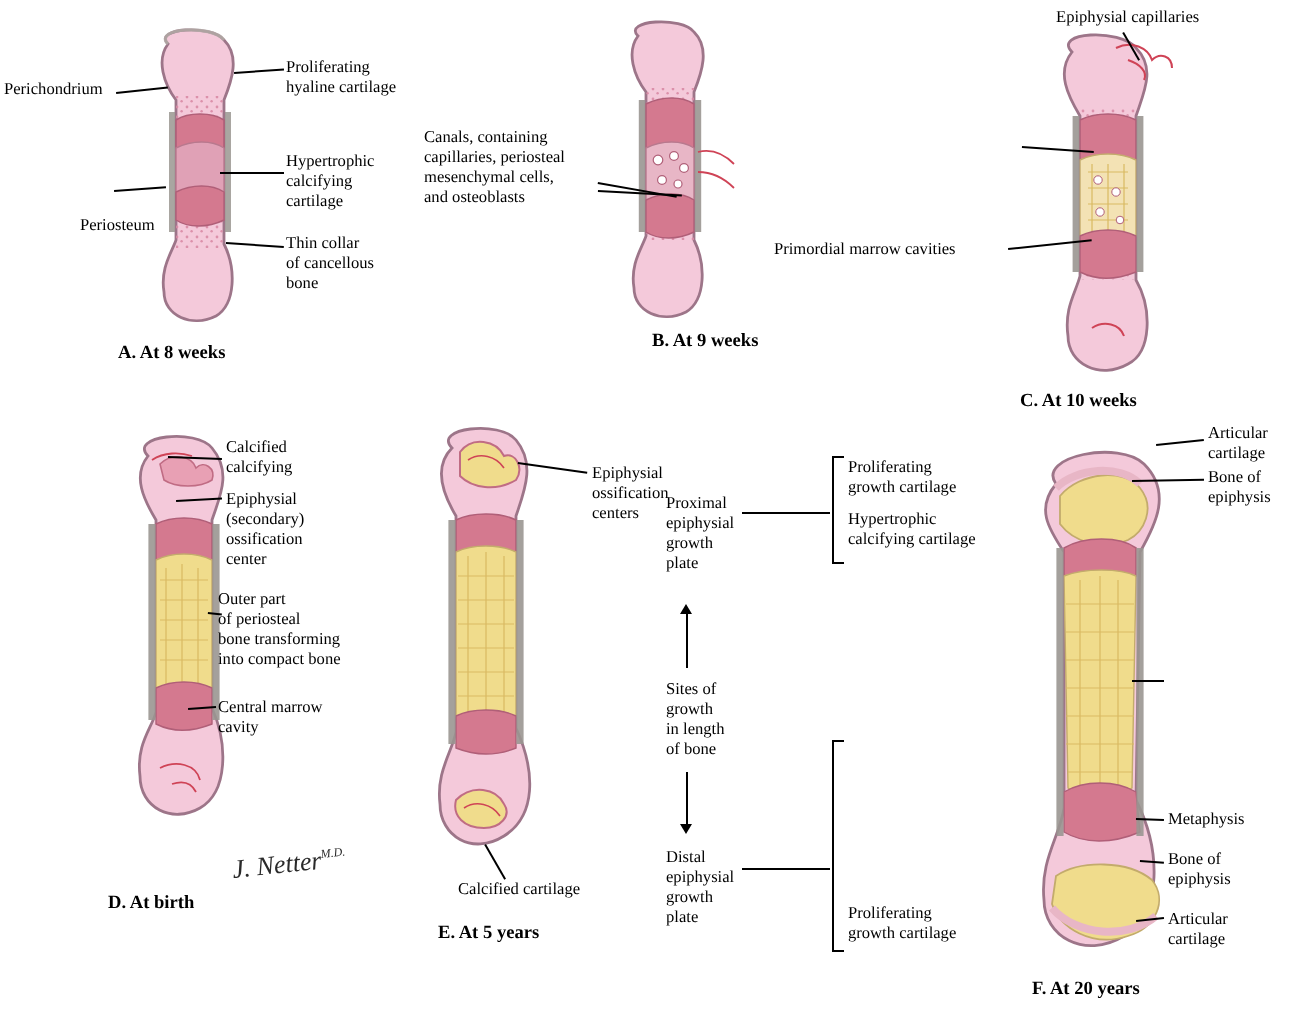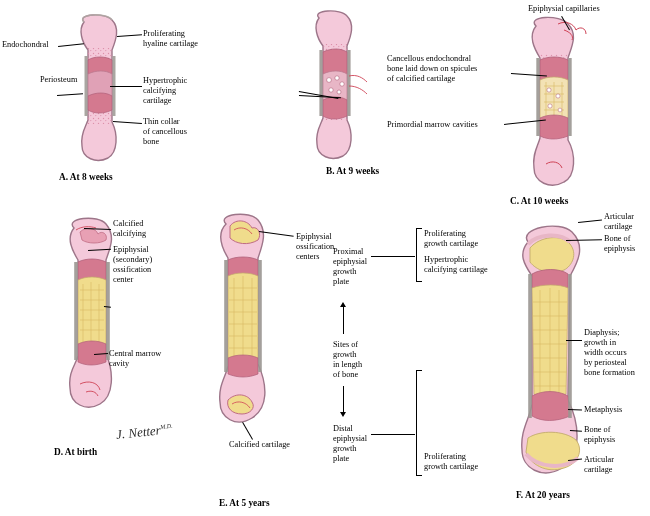--- a/index.html
+++ b/index.html
@@ -96,24 +96,24 @@
     <path d="M22 10 C14 2,44 0,50 8 C58 16,54 28,50 38 L50 110 C56 122,56 140,46 146 C34 152,20 146,20 134 C18 122,24 114,26 108 L26 38 C20 30,16 18,22 10 Z" fill="#f4c9da" stroke="#9d7589" stroke-width="1.4"></path>
     <rect x="26" y="36" width="24" height="76" fill="url(#stip)" opacity="0.9"></rect>
     <path d="M26 48 C32 44,44 44,50 48 L50 62 C42 66,32 66,26 62 Z" fill="#d4798f" stroke="#b05f78" stroke-width="0.8"></path>
     <path d="M26 62 C34 58,44 58,50 62 L50 84 C42 88,32 88,26 84 Z" fill="#e0a1b6" stroke="#b8798e" stroke-width="0.7"></path>
     <path d="M26 84 C34 80,44 80,50 84 L50 98 C42 102,32 102,26 98 Z" fill="#d4798f" stroke="#b05f78" stroke-width="0.7"></path>
     <path d="M24 44 L24 104" stroke="#9a9691" stroke-width="3" fill="none" opacity="0.85"></path>
     <path d="M52 44 L52 104" stroke="#9a9691" stroke-width="3" fill="none" opacity="0.85"></path>
     <path d="M22 10 C14 2,44 0,50 8" fill="none" stroke="#b3aea7" stroke-width="1.6" opacity="0.8"></path>
   </svg>
 
-  <div class="lbl" style="left:2px; top:40px;">Endochondral</div>
+  <div class="lbl" style="left:2px; top:40px;">Perichondrium</div>
   <div class="lead" style="left:58px; top:46px; width:26px; transform: rotate(-6deg);"></div>
 
-  <div class="lbl" style="left:11px; top:75px;padding-left:29px;">Periosteum</div>
+  <div class="lbl" style="left:11px; top:108px;padding-left:29px;">Periosteum</div>
   <div class="lead" style="left:57px; top:95px; width:26px; transform: rotate(-4deg);"></div>
 
   <div class="lbl" style="left:143px; top:29px;">Proliferating
 hyaline cartilage</div>
   <div class="lead" style="left:117px; top:36px; width:25px; transform: rotate(-4deg);"></div>
 
   <div class="lbl" style="left:143px; top:76px;">Hypertrophic
 calcifying
 cartilage</div>
   <div class="lead" style="left:110px; top:86px; width:32px; transform: rotate(0deg);"></div>
@@ -135,20 +135,24 @@
     <circle cx="47" cy="76" r="2.2" fill="#fff" stroke="#b05f78" stroke-width="0.6"></circle>
     <circle cx="36" cy="82" r="2.2" fill="#fff" stroke="#b05f78" stroke-width="0.6"></circle>
     <circle cx="44" cy="84" r="2.0" fill="#fff" stroke="#b05f78" stroke-width="0.6"></circle>
     <path d="M28 92 C36 88,46 88,52 92 L52 108 C44 112,34 112,28 108 Z" fill="#d4798f" stroke="#b05f78" stroke-width="0.7"></path>
     <path d="M26 42 L26 108" stroke="#9a9691" stroke-width="3.2" fill="none" opacity="0.9"></path>
     <path d="M54 42 L54 108" stroke="#9a9691" stroke-width="3.2" fill="none" opacity="0.9"></path>
     <path d="M54 68 C62 66,68 70,72 74" stroke="#cf4356" stroke-width="0.9" fill="none"></path>
     <path d="M54 78 C62 78,68 82,72 86" stroke="#cf4356" stroke-width="0.9" fill="none"></path>
   </svg>
 
+  <div class="lbl" style="left:212px; top:64px;">Canals, containing
+capillaries, periosteal
+mesenchymal cells,
+and osteoblasts</div>
   <div class="lead" style="left:299px; top:91px; width:40px; transform: rotate(10deg);"></div>
   <div class="lead" style="left:299px; top:95px; width:42px; transform: rotate(3deg);"></div>
 
   <div class="cap" style="left:306px; top:166px;padding-left:20px;">B. At 9 weeks</div>
 
   <svg class="bone" style="left:510px; top:14px;" width="90" height="182" viewBox="0 0 90 182">
     <path d="M26 12 C16 2,50 0,58 10 C68 20,62 32,58 44 L58 126 C66 140,66 162,54 168 C40 176,24 168,24 154 C22 140,28 132,30 124 L30 44 C24 34,18 22,26 12 Z" fill="#f4c9da" stroke="#9d7589" stroke-width="1.4"></path>
     <rect x="30" y="40" width="28" height="86" fill="url(#stip)" opacity="0.85"></rect>
     <path d="M30 46 C38 42,50 42,58 46 L58 66 C48 70,38 70,30 66 Z" fill="#d4798f" stroke="#b05f78" stroke-width="0.8"></path>
     <path d="M30 66 C38 62,50 62,58 66 L58 104 C48 108,38 108,30 104 Z" fill="#f3e2b4" stroke="#c3ab6c" stroke-width="0.7"></path>
@@ -162,23 +166,20 @@
     <path d="M28 44 L28 122" stroke="#9a9691" stroke-width="3.4" fill="none" opacity="0.9"></path>
     <path d="M60 44 L60 122" stroke="#9a9691" stroke-width="3.4" fill="none" opacity="0.9"></path>
     <path d="M48 10 C56 6,64 10,66 16 C70 12,76 14,76 20" stroke="#cf4356" stroke-width="1" fill="none"></path>
     <path d="M54 16 C60 18,64 22,62 26" stroke="#cf4356" stroke-width="1" fill="none"></path>
     <path d="M36 150 C42 146,50 148,52 154" stroke="#cf4356" stroke-width="1" fill="none"></path>
   </svg>
 
   <div class="lbl" style="left:528px; top:4px;">Epiphysial capillaries</div>
   <div class="lead" style="left:562px; top:16px; width:16px; transform: rotate(60deg);"></div>
 
-  <div class="lbl" style="left:387px; top:54px;">Cancellous endochondral
-bone laid down on spicules
-of calcified cartilage</div>
   <div class="lead" style="left:511px; top:73px; width:36px; transform: rotate(4deg);"></div>
 
   <div class="lbl" style="left:387px; top:120px;">Primordial marrow cavities</div>
   <div class="lead" style="left:504px; top:124px; width:42px; transform: rotate(-6deg);"></div>
 
   <div class="cap" style="left:510px; top:196px;">C. At 10 weeks</div>
 
   <svg class="bone" style="left:50px; top:214px;" width="84" height="202" viewBox="0 0 84 202">
     <path d="M24 14 C14 4,48 0,56 10 C66 22,60 34,56 46 L56 140 C64 158,64 182,50 190 C36 198,20 190,20 174 C18 158,26 150,28 142 L28 46 C22 36,16 24,24 14 Z" fill="#f4c9da" stroke="#9d7589" stroke-width="1.4"></path>
     <path d="M28 48 C36 44,48 44,56 48 L56 66 C46 70,36 70,28 66 Z" fill="#d4798f" stroke="#b05f78" stroke-width="0.8"></path>
@@ -197,20 +198,24 @@
   <div class="lbl" style="left:113px; top:219px;">Calcified
 calcifying</div>
   <div class="lead" style="left:84px; top:228px; width:27px; transform: rotate(2deg);"></div>
 
   <div class="lbl" style="left:113px; top:245px;">Epiphysial
 (secondary)
 ossification
 center</div>
   <div class="lead" style="left:88px; top:250px; width:23px; transform: rotate(-3deg);"></div>
 
+  <div class="lbl" style="left:109px; top:295px;">Outer part
+of periosteal
+bone transforming
+into compact bone</div>
   <div class="lead" style="left:104px; top:306px; width:7px; transform: rotate(6deg);"></div>
 
   <div class="lbl" style="left:109px; top:349px;">Central marrow
 cavity</div>
   <div class="lead" style="left:94px; top:354px; width:14px; transform: rotate(-4deg);"></div>
 
   <div class="cap" style="left:54px; top:417px;margin-top:30px;">D. At birth</div>
 
   <div class="sig" style="left:116px; top:424px;">
     <span>J. Netter</span><small>M.D.</small>
@@ -232,21 +237,21 @@
   </svg>
 
   <div class="lbl" style="left:296px; top:232px;">Epiphysial
 ossification
 centers</div>
   <div class="lead" style="left:259px; top:231px; width:35px; transform: rotate(8deg);"></div>
 
   <div class="lbl" style="left:229px; top:440px;">Calcified cartilage</div>
   <div class="lead" style="left:243px; top:422px; width:20px; transform: rotate(60deg);"></div>
 
-  <div class="cap" style="left:219px; top:462px;margin-top:36px;">E. At 5 years</div>
+  <div class="cap" style="left:219px; top:462px;">E. At 5 years</div>
 
   <svg class="bone" style="left:498px; top:218px;" width="110" height="268" viewBox="0 0 110 268">
     <path d="M30 24 C20 10,62 2,74 14 C88 28,80 44,72 58 L70 182 C82 206,84 238,64 250 C44 262,24 250,24 232 C22 212,32 200,34 186 L34 58 C26 46,20 36,30 24 Z" fill="#f4c9da" stroke="#9d7589" stroke-width="1.4"></path>
     <path d="M32 30 C42 18,64 16,72 26 C80 36,74 48,66 52 C52 58,38 52,32 44 Z" fill="#f0dc8c" stroke="#c3ab6c" stroke-width="0.9"></path>
     <path d="M30 26 C40 16,62 14,72 24" stroke="#e8b6c6" stroke-width="4" fill="none"></path>
     <path d="M34 56 C44 50,62 50,70 56 L70 70 C60 76,44 76,34 70 Z" fill="#d4798f" stroke="#b05f78" stroke-width="0.8"></path>
     <path d="M34 70 C44 66,62 66,70 70 L68 176 C58 182,44 182,36 176 Z" fill="#f0dc8c" stroke="#c3ab6c" stroke-width="0.7"></path>
     <path d="M42 72 L42 178 M52 70 L52 180 M61 72 L61 178" stroke="#d9b962" stroke-width="0.6"></path>
     <path d="M35 84 L69 84 M35 98 L69 98 M35 112 L69 112 M35 126 L69 126 M35 140 L69 140 M35 154 L69 154 M36 168 L68 168" stroke="#d9b962" stroke-width="0.6"></path>
     <path d="M34 178 C44 172,60 172,70 178 L72 198 C58 204,44 204,34 198 Z" fill="#d4798f" stroke="#b05f78" stroke-width="0.7"></path>
@@ -257,25 +262,20 @@
   </svg>
 
   <div class="lbl" style="left:604px; top:212px;">Articular
 cartilage</div>
   <div class="lead" style="left:578px; top:222px; width:24px; transform: rotate(-6deg);"></div>
 
   <div class="lbl" style="left:604px; top:234px;">Bone of
 epiphysis</div>
   <div class="lead" style="left:566px; top:240px; width:36px; transform: rotate(-1deg);"></div>
 
-  <div class="lbl" style="left:584px; top:328px;">Diaphysis;
-growth in
-width occurs
-by periosteal
-bone formation</div>
   <div class="lead" style="left:566px; top:340px; width:16px; transform: rotate(0deg);"></div>
 
   <div class="lbl" style="left:584px; top:405px;">Metaphysis</div>
   <div class="lead" style="left:568px; top:409px; width:14px; transform: rotate(2deg);"></div>
 
   <div class="lbl" style="left:584px; top:425px;">Bone of
 epiphysis</div>
   <div class="lead" style="left:570px; top:430px; width:12px; transform: rotate(4deg);"></div>
 
   <div class="lbl" style="left:584px; top:455px;">Articular

